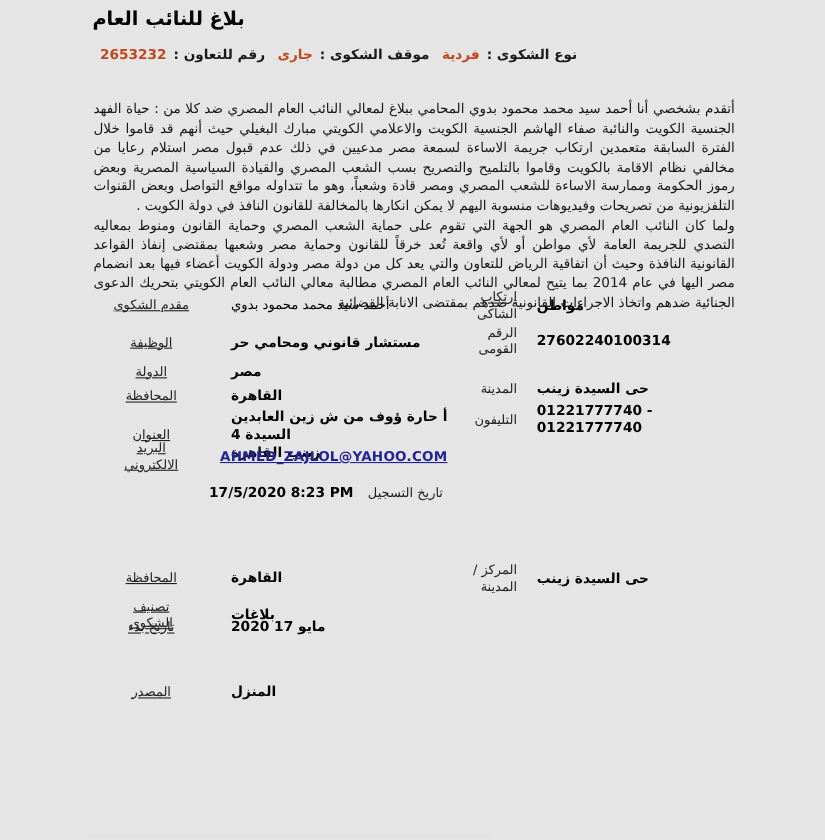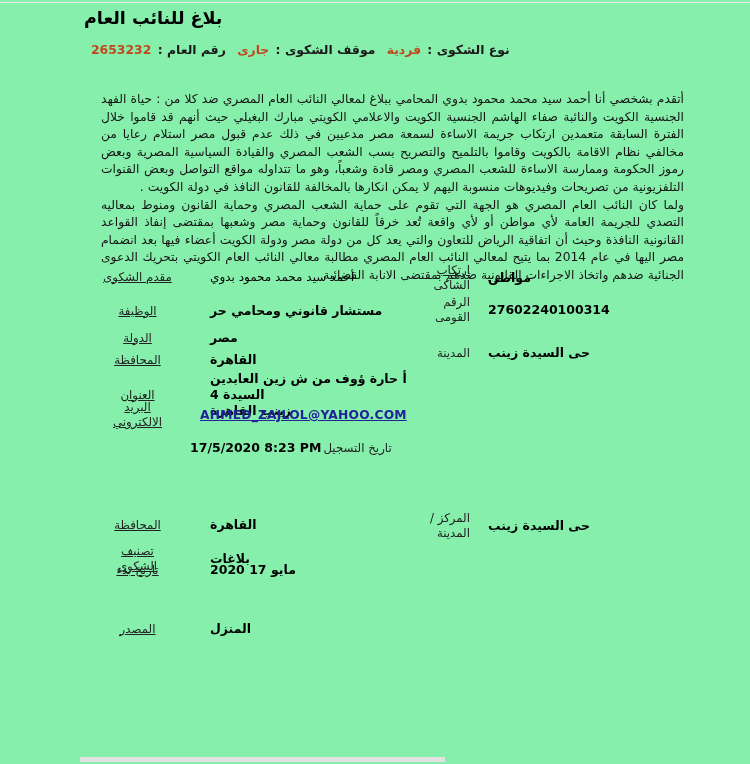--- a/index.html
+++ b/index.html
@@ -1,32 +1,32 @@
 <!DOCTYPE html>
 <html lang="ar"><head>
 <meta charset="utf-8">
 <style>
   html,body{margin:0;padding:0;background:#fff;}
   #canvas{
-    position:relative;width:750px;height:764px;background:#86efac;overflow:hidden;
+    position:relative;width:750px;height:764px;background:#e5e5e5;overflow:hidden;
     font-family:"DejaVu Sans",sans-serif;color:#111;
   }
   .hairline{position:absolute;left:0;top:2px;width:750px;height:1px;background:#e9e9e9;}
   .bottombar{position:absolute;left:80px;top:757px;width:365px;height:5px;background:#e2e2e2;}
 
   
   .title{position:absolute;left:84px;top:8px;direction:rtl;font-size:17.5px;font-weight:bold;color:#000;}
   .meta{position:absolute;left:84px;top:42px;direction:rtl;font-size:12.4px;font-weight:bold;color:#1a1a1a;white-space:nowrap;}
   .meta .mlabel{color:#1a1a1a;margin-left:2px;}
   .meta .mvalue{color:#c2471d;margin-left:7px;}
 
   
   .body-text{
     position:absolute;left:85px;top:91px;width:583px;direction:rtl;
-    font-size:12.3px;line-height:17.6px;color:#151515;text-align:justify;margin-left:16px;
+    font-size:12.3px;line-height:17.6px;color:#151515;text-align:justify;
   }
   .body-text p{margin:0;}
 
   
   .row{position:absolute;display:flex;align-items:center;}
   .lrow{left:85px;}
   .rrow{left:420px;}
   .lbl{direction:rtl;font-size:11.8px;color:#222;white-space:pre-line;flex:none;line-height:15px;}
   .llbl{width:105px;text-align:center;text-decoration:underline;}
   .rlbl{width:50px;text-align:right;}
@@ -38,36 +38,36 @@
   }
   .plain{font-weight:normal;font-size:12px;}
   .ltr{direction:ltr;}
   .addr{width:228px;}
   .u-first{text-decoration:underline;}
   .email-link{
     direction:ltr;color:#222299;font-weight:bold;font-size:12.3px;
     text-decoration:underline;letter-spacing:.2px;cursor:pointer;
   }
   .date-row{left:190px;direction:ltr;}
-  .date-row .lbl{margin-left:2px;width:auto;text-align:right;}
+  .date-row .lbl{margin-left:13px;width:auto;text-align:right;}
 </style>
 </head>
 <body>
 
 <div id="canvas">
 
   <div class="hairline"></div>
 
   <div class="title">بلاغ للنائب العام</div>
   <div class="meta">
     <span class="mlabel">نوع الشكوى :</span>
     <span class="mvalue">فردية</span>
     <span class="mlabel">موقف الشكوى :</span>
     <span class="mvalue">جارى</span>
-    <span class="mlabel">رقم العام :</span>
+    <span class="mlabel">رقم للتعاون :</span>
     <span class="mvalue">2653232</span>
   </div>
 
   <div class="body-text">
     <p>أتقدم بشخصي أنا أحمد سيد محمد محمود بدوي المحامي ببلاغ لمعالي النائب العام المصري ضد كلا من : حياة الفهد الجنسية الكويت والنائبة صفاء الهاشم الجنسية الكويت والاعلامي الكويتي مبارك البغيلي حيث أنهم قد قاموا خلال الفترة السابقة متعمدين ارتكاب جريمة الاساءة لسمعة مصر مدعيين في ذلك عدم قبول مصر استلام رعايا من مخالفي نظام الاقامة بالكويت وقاموا بالتلميح والتصريح بسب الشعب المصري والقيادة السياسية المصرية وبعض رموز الحكومة وممارسة الاساءة للشعب المصري ومصر قادة وشعباً، وهو ما تتداوله مواقع التواصل وبعض القنوات التلفزيونية من تصريحات وفيديوهات منسوبة اليهم لا يمكن انكارها بالمخالفة للقانون النافذ في دولة الكويت .</p>
     <p>ولما كان النائب العام المصري هو الجهة التي تقوم على حماية الشعب المصري وحماية القانون ومنوط بمعاليه التصدي للجريمة العامة لأي مواطن أو لأي واقعة تُعد خرقاً للقانون وحماية مصر وشعبها بمقتضى إنفاذ القواعد القانونية النافذة وحيث أن اتفاقية الرياض للتعاون والتي يعد كل من دولة مصر ودولة الكويت أعضاء فيها بعد انضمام مصر اليها في عام 2014 بما يتيح لمعالي النائب العام المصري مطالبة معالي النائب العام الكويتي بتحريك الدعوى الجنائية ضدهم واتخاذ الاجراءات القانونية ضدهم بمقتضى الانابة القضائية</p>
   </div>
 
   <div class="row lrow" style="top:269px">
     <div class="lbl llbl">مقدم الشكوى</div>
@@ -106,20 +106,25 @@
   </div>
   <div class="row rrow" style="top:295px">
     <div class="lbl rlbl">الرقم
 القومى</div>
     <div class="val ltr">27602240100314</div>
   </div>
   <div class="row rrow" style="top:345px">
     <div class="lbl rlbl">المدينة</div>
     <div class="val">حى السيدة زينب</div>
   </div>
+  <div class="row rrow" style="top:365px">
+    <div class="lbl rlbl">التليفون</div>
+    <div class="val ltr">01221777740 -
+01221777740</div>
+  </div>
 
   <div class="row lrow" style="top:517px">
     <div class="lbl llbl">المحافظة</div>
     <div class="val">القاهرة</div>
   </div>
   <div class="row lrow" style="top:544px">
     <div class="lbl llbl">تصنيف
 الشكوى</div>
     <div class="val">بلاغات</div>
   </div>

